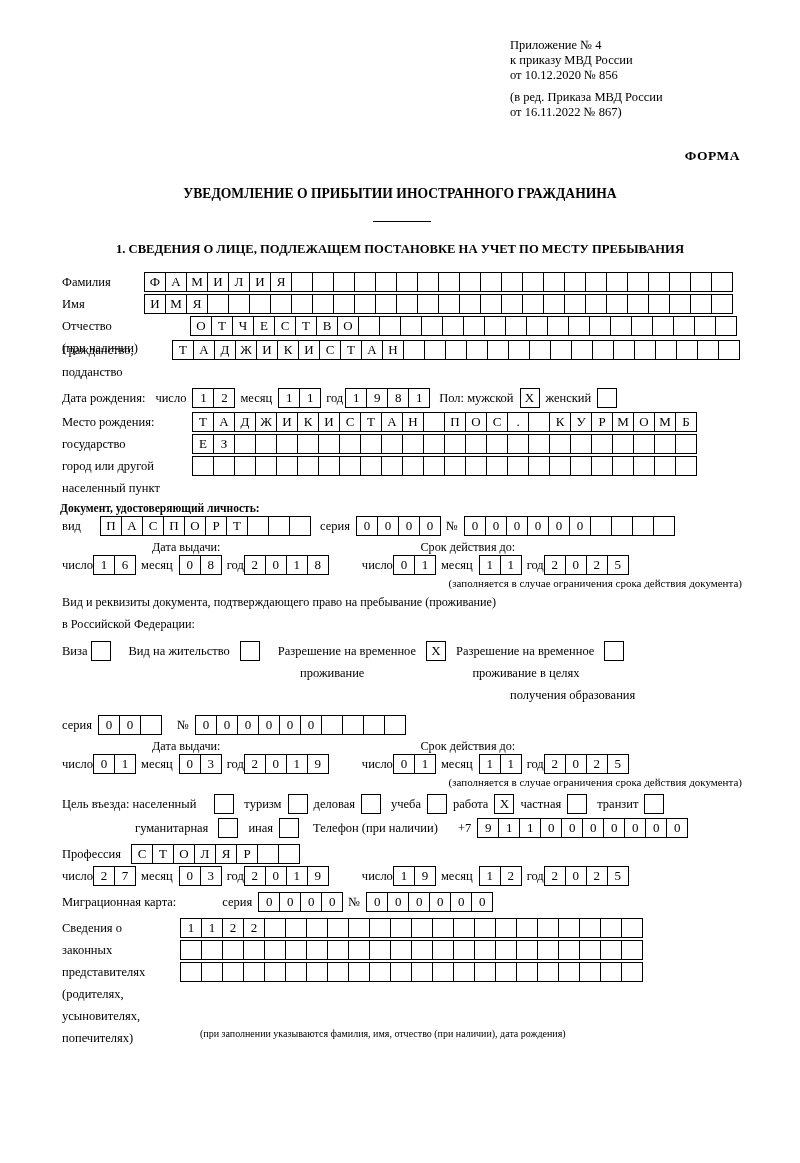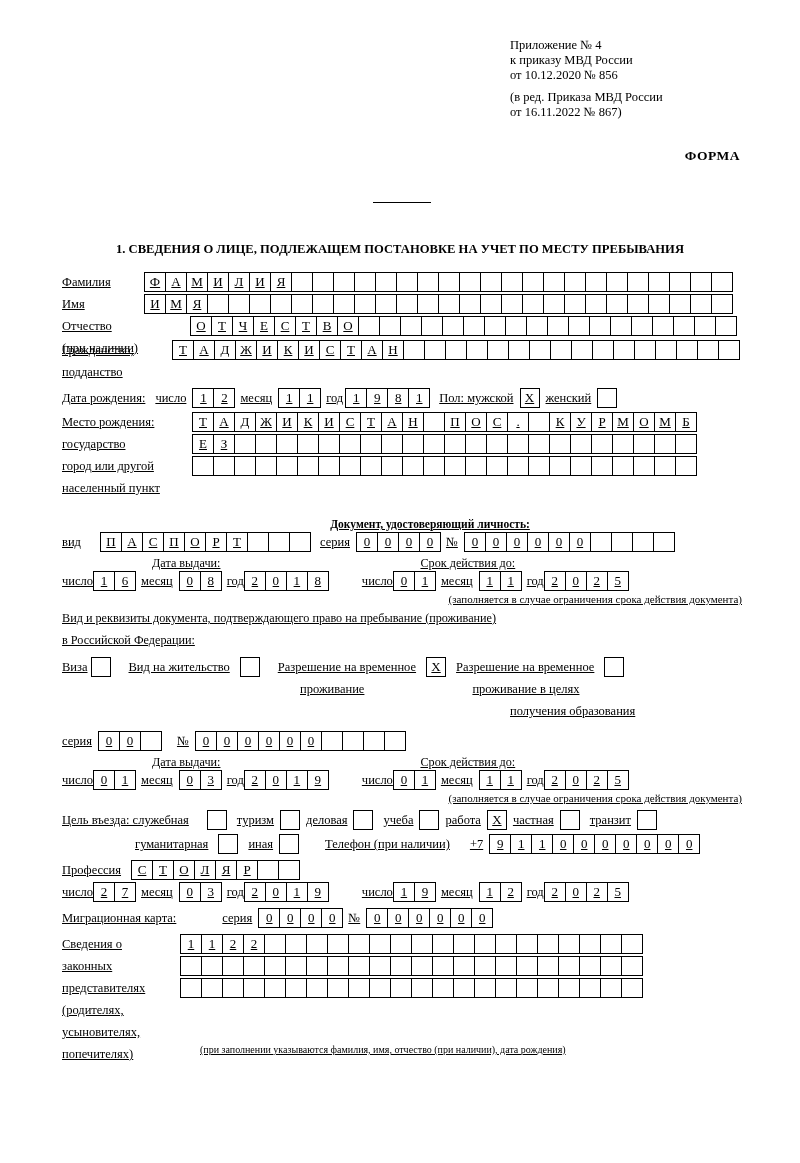--- a/index.html
+++ b/index.html
@@ -70,21 +70,20 @@
     font-weight: bold;
   }
 
   
   .form {
     position: absolute;
     top: 272px;
     left: 0;
     width: 800px;
     font-size: 12.5px;
-    text-decoration: underline;
   }
   .row {
     display: flex;
     align-items: flex-start;
     margin-bottom: 2px;
     padding-left: 62px;
     min-height: 20px;
   }
   .lbl {
     font-size: 12.5px;
@@ -103,24 +102,23 @@
     line-height: 18px;
     font-family: "Liberation Serif", serif;
     background: #fff;
   }
   .inline { display: flex; }
   .inline > * { flex: none; }
   .ml6 { margin-left: 6px; }
   .ml10 { margin-left: 10px; }
 
   .center-note {
-    text-align: center;
     font-size: 11.5px;
     font-weight: bold;
-    margin: 20px 0 2px 0;
+    margin: 4px 0 2px 0;
   }
   .small-note {
     font-size: 11px;
     text-align: right;
     padding-right: 58px;
   }
   .note-left { font-size: 12.2px; }
 
   .cbx {
     width: 20px;
@@ -158,20 +156,21 @@
     <div>к приказу МВД России</div>
     <div>от 10.12.2020 № 856</div>
     <div class="gap"></div>
     <div>(в ред. Приказа МВД России</div>
     <div>от 16.11.2022 № 867)</div>
   </div>
 
   <div class="forma">ФОРМА</div>
 
   <div class="title">
+    <div>УВЕДОМЛЕНИЕ О ПРИБЫТИИ ИНОСТРАННОГО ГРАЖДАНИНА</div>
     <div><span class="blank"></span></div>
   </div>
 
   <div class="section1">1. СВЕДЕНИЯ О ЛИЦЕ, ПОДЛЕЖАЩЕМ ПОСТАНОВКЕ НА УЧЕТ ПО МЕСТУ ПРЕБЫВАНИЯ</div>
 
   <div class="form">
 
     <div class="row">
       <div class="lbl w90">Фамилия</div>
       <div class="boxes" id="f-surname">
@@ -595,42 +594,42 @@
           <div class="bx">2</div>
           <div class="bx">0</div>
           <div class="bx">2</div>
           <div class="bx">5</div>
         </div>
     </div>
 
     <div class="small-note">(заполняется в случае ограничения срока действия документа)</div>
 
     <div class="row inline" style="margin-top:6px">
-      <div class="lbl">Цель въезда: служебная</div>
+      <div class="lbl">Цель въезда: населенный</div>
       <span class="cbx" style="margin-left:18px"></span>
       <div class="lbl ml10">туризм</div>
       <span class="cbx ml6"></span>
       <div class="lbl ml6">деловая</div>
       <span class="cbx ml6"></span>
       <div class="lbl ml10">учеба</div>
       <span class="cbx ml6"></span>
       <div class="lbl ml6">работа</div>
       <span class="cbx ml6">X</span>
       <div class="lbl ml6">частная</div>
       <span class="cbx ml6"></span>
       <div class="lbl ml10">транзит</div>
       <span class="cbx ml6"></span>
     </div>
 
     <div class="row inline" style="padding-left:135px; margin-top:4px">
       <div class="lbl">гуманитарная</div>
       <span class="cbx ml10"></span>
       <div class="lbl ml10">иная</div>
       <span class="cbx ml6"></span>
-      <div class="lbl" style="margin-left:26px">Телефон (при наличии)</div>
+      <div class="lbl" style="margin-left:14px">Телефон (при наличии)</div>
       <div class="lbl" style="margin-left:20px">+7</div>
       <div class="boxes ml6" id="f-phone">
           <div class="bx">9</div>
           <div class="bx">1</div>
           <div class="bx">1</div>
           <div class="bx">0</div>
           <div class="bx">0</div>
           <div class="bx">0</div>
           <div class="bx">0</div>
           <div class="bx">0</div>

